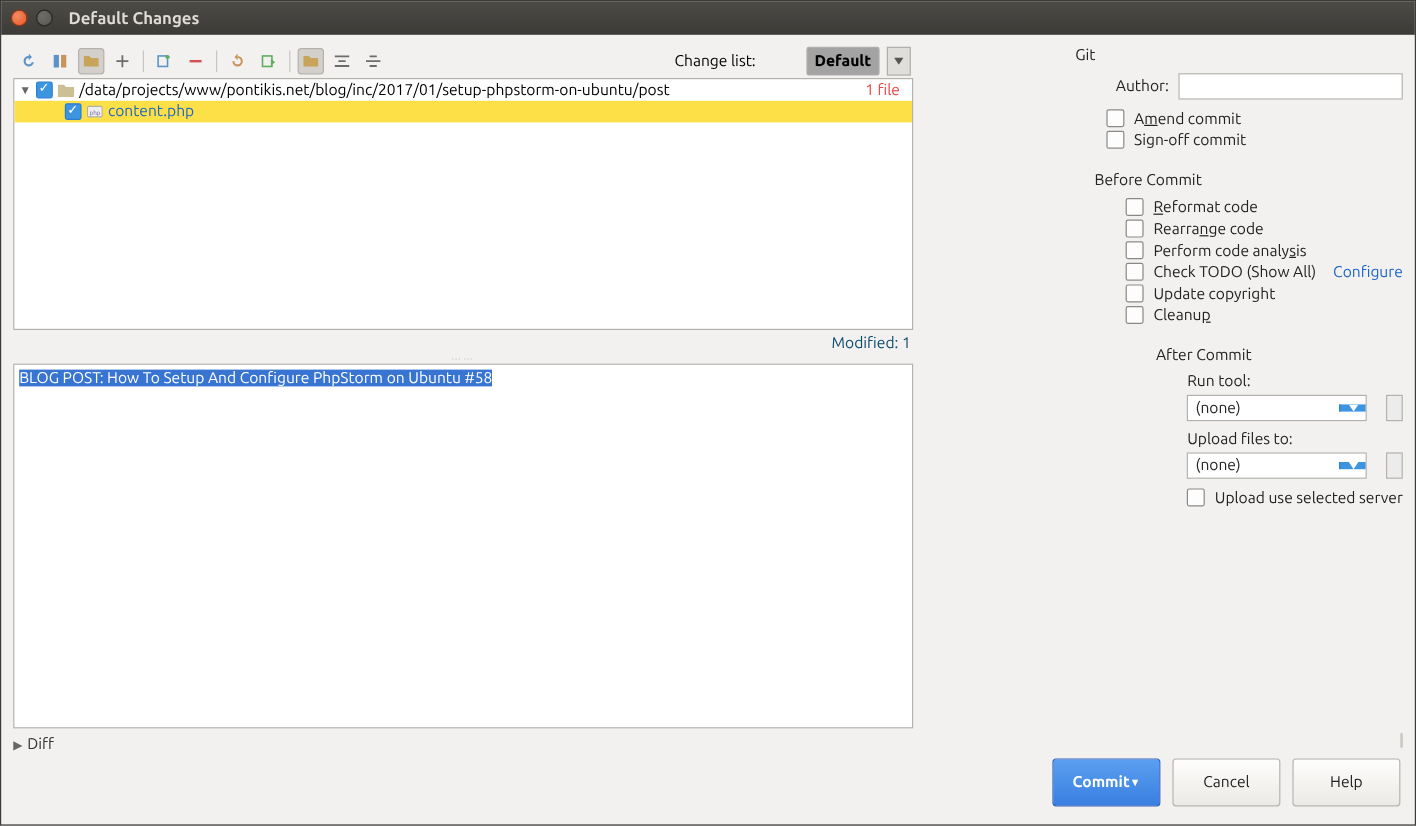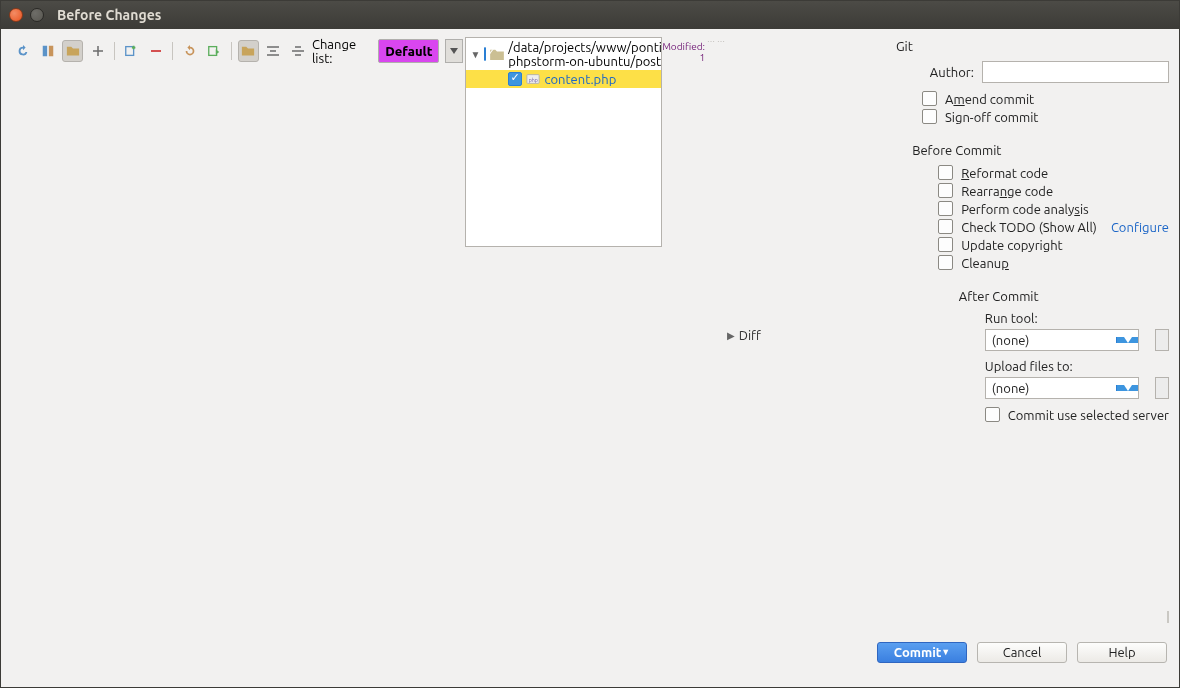--- a/index.html
+++ b/index.html
@@ -44,21 +44,21 @@
 }
 .upper {
   flex: 1;
   display: flex;
   gap: 12px;
   min-height: 0;
 }
 .left-col {
   flex: 1;
   display: flex;
-  flex-direction: row;
+  flex-direction: column;
   min-width: 0;
 }
 .right-col {
   width: 396px;
   display: flex;
   flex-direction: column;
   font-size: 13px;
   color: #222;
   align-items: flex-end;
 }
@@ -73,21 +73,21 @@
   width: 22px; height: 22px;
   display: flex; align-items: center; justify-content: center;
   border-radius: 3px;
   color: #6c6c6c;
 }
 .tool-icon.active { background: #d3d0cb; border: 1px solid #b5b2ad; }
 .tool-sep { width: 1px; height: 18px; background: #c8c5c0; margin: 0 2px; }
 .change-list { margin-left: auto; display: flex; align-items: center; gap: 6px; }
 .change-list select, .cl-select {
   height: 24px; font-weight: bold; padding: 1px 4px;
-  background: #d946ef; border: 1px solid #b0afac;
+  background: #a3a3a3; border: 1px solid #b0afac; margin-left: 36px;
 }
 .cl-select { display: flex; align-items: center; gap: 4px; padding: 2px 6px; border-radius: 2px;}
 .cl-arrow { background: #e0deda; border:1px solid #b0afac; width:20px; height:24px; display:flex;align-items:center;justify-content:center;}
 .file-tree {
   border: 1px solid #b5b2ad;
   background: #fff;
   height: 210px;
   overflow: auto;
   font-size: 13px;
 }
@@ -108,22 +108,22 @@
 }
 .tree-check:checked::after {
   content:"✓"; color:#fff; font-size:11px; position:absolute; top:-2px; left:1px;
 }
 .folder-icon { color: #b9b087; }
 .file-count { color: #ef4444; margin-left: auto; padding-right: 6px; text-align: right; }
 .file-link { color: #1c66c7; }
 .modified-bar {
   text-align: right;
   padding: 4px 2px 2px 0;
-  color: #701a75;
-  font-size: 10px;
+  color: #0c4a6e;
+  font-size: 13px;
 }
 .grip { height: 8px; text-align:center; color:#c0beb9; font-size:8px; letter-spacing:2px; user-select:none;}
 .section-label {
   font-size: 13px;
   color: #222;
   display:flex;align-items:center;gap:6px;
   margin-bottom: 2px;
 }
 .history-icon { margin-left:auto; color:#8d8a84; font-size:13px; }
 .commit-msg {
@@ -172,21 +172,21 @@
   border-left:1px solid #2a7fd4;
 }
 .combo-extra { width:14px; border:1px solid #b5b2ad; background:#ececec;}
 .right-scroll { height:12px; background:#e0ded9; border:1px solid #cac8c3; margin-top:auto; margin-bottom:4px;}
 .footer {
   height: 50px;
   display:flex; align-items:center; justify-content:flex-end;
   gap: 10px; padding: 0 2px;
 }
 .btn {
-  min-width:90px; height:21px;
+  min-width:90px; height:40px;
   border:1px solid #b7b5b0; border-radius:3px;
   background: linear-gradient(#fdfdfc,#eceae6);
   font-size:13px; color:#222;
   display:flex;align-items:center;justify-content:center;gap:0;
   padding:0 14px;
   text-align:center;
 }
 .btn.primary {
   background: linear-gradient(#5a9ff0,#3a7fe0);
   border-color:#2f66c0; color:#fff; font-weight:bold;
@@ -194,21 +194,21 @@
 .btn .caret{font-size:9px;}
 svg { display:block; }
 </style>
 </head>
 <body>
 
 <div class="window">
   <div class="titlebar">
     <span class="tb-btn tb-close"></span>
     <span class="tb-btn tb-min"></span>
-    <span class="tb-title">Before Changes</span>
+    <span class="tb-title">Default Changes</span>
   </div>
 
   <div class="content">
     <div class="upper">
 
       <div class="left-col">
         <div class="toolbar">
           <span class="tool-icon">
               <svg width="14" height="14" viewBox="0 0 16 16">
                 <path fill="#5b93c8" d="M8 3a5 5 0 1 0 4.9 6h-2A3 3 0 1 1 8 5v2l3-3-3-3z"></path>
@@ -305,20 +305,23 @@
                   <text x="3" y="11" font-size="6" fill="#6b5ca5">php</text>
                 </svg>
               </span>
             <span class="file-link">content.php</span>
           </div>
         </div>
 
         <div class="modified-bar">Modified: 1</div>
         <div class="grip">⋯⋯</div>
 
+        <div class="commit-msg">
+          <span class="sel">BLOG POST: How To Setup And Configure PhpStorm on Ubuntu #58</span>
+        </div>
 
         <div class="diff-row">
           <span class="tri">▶</span>
           <span>Diff</span>
         </div>
       </div>
 
       <div class="right-col">
         <div class="r-group">
           <div class="r-section-title">Git</div>
@@ -388,21 +391,21 @@
               <div class="combo-btn">
                   <svg width="8" height="6" viewBox="0 0 8 6">
                     <path fill="#fff" d="M0 0h8L4 6z"></path>
                   </svg>
                 </div>
             </div>
             <div class="combo-extra"></div>
           </div>
           <div class="chk-row">
             <input type="checkbox" class="chk" style="">
-            <span>Commit use selected server</span>
+            <span>Upload use selected server</span>
           </div>
         </div>
 
         <div class="right-scroll"></div>
       </div>
     </div>
 
     <div class="footer">
       <div class="btn primary">
         <span>Commit</span>

